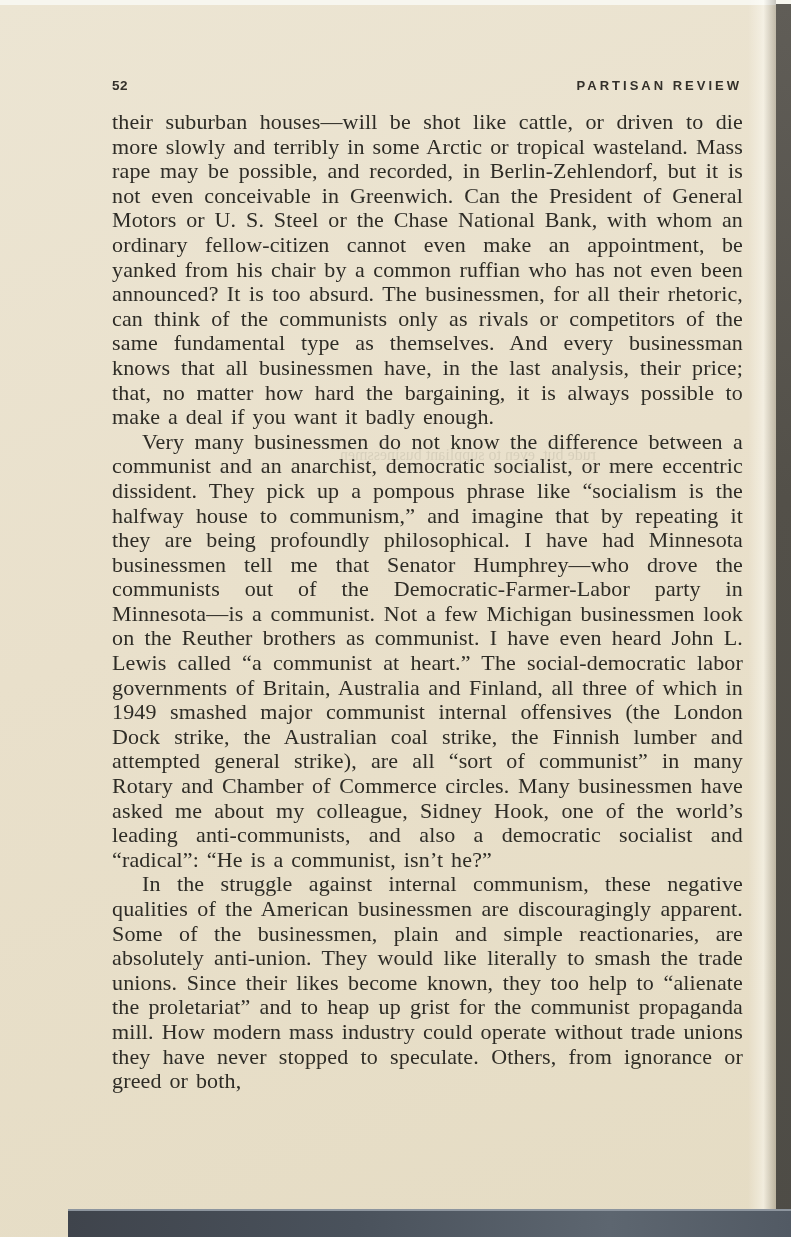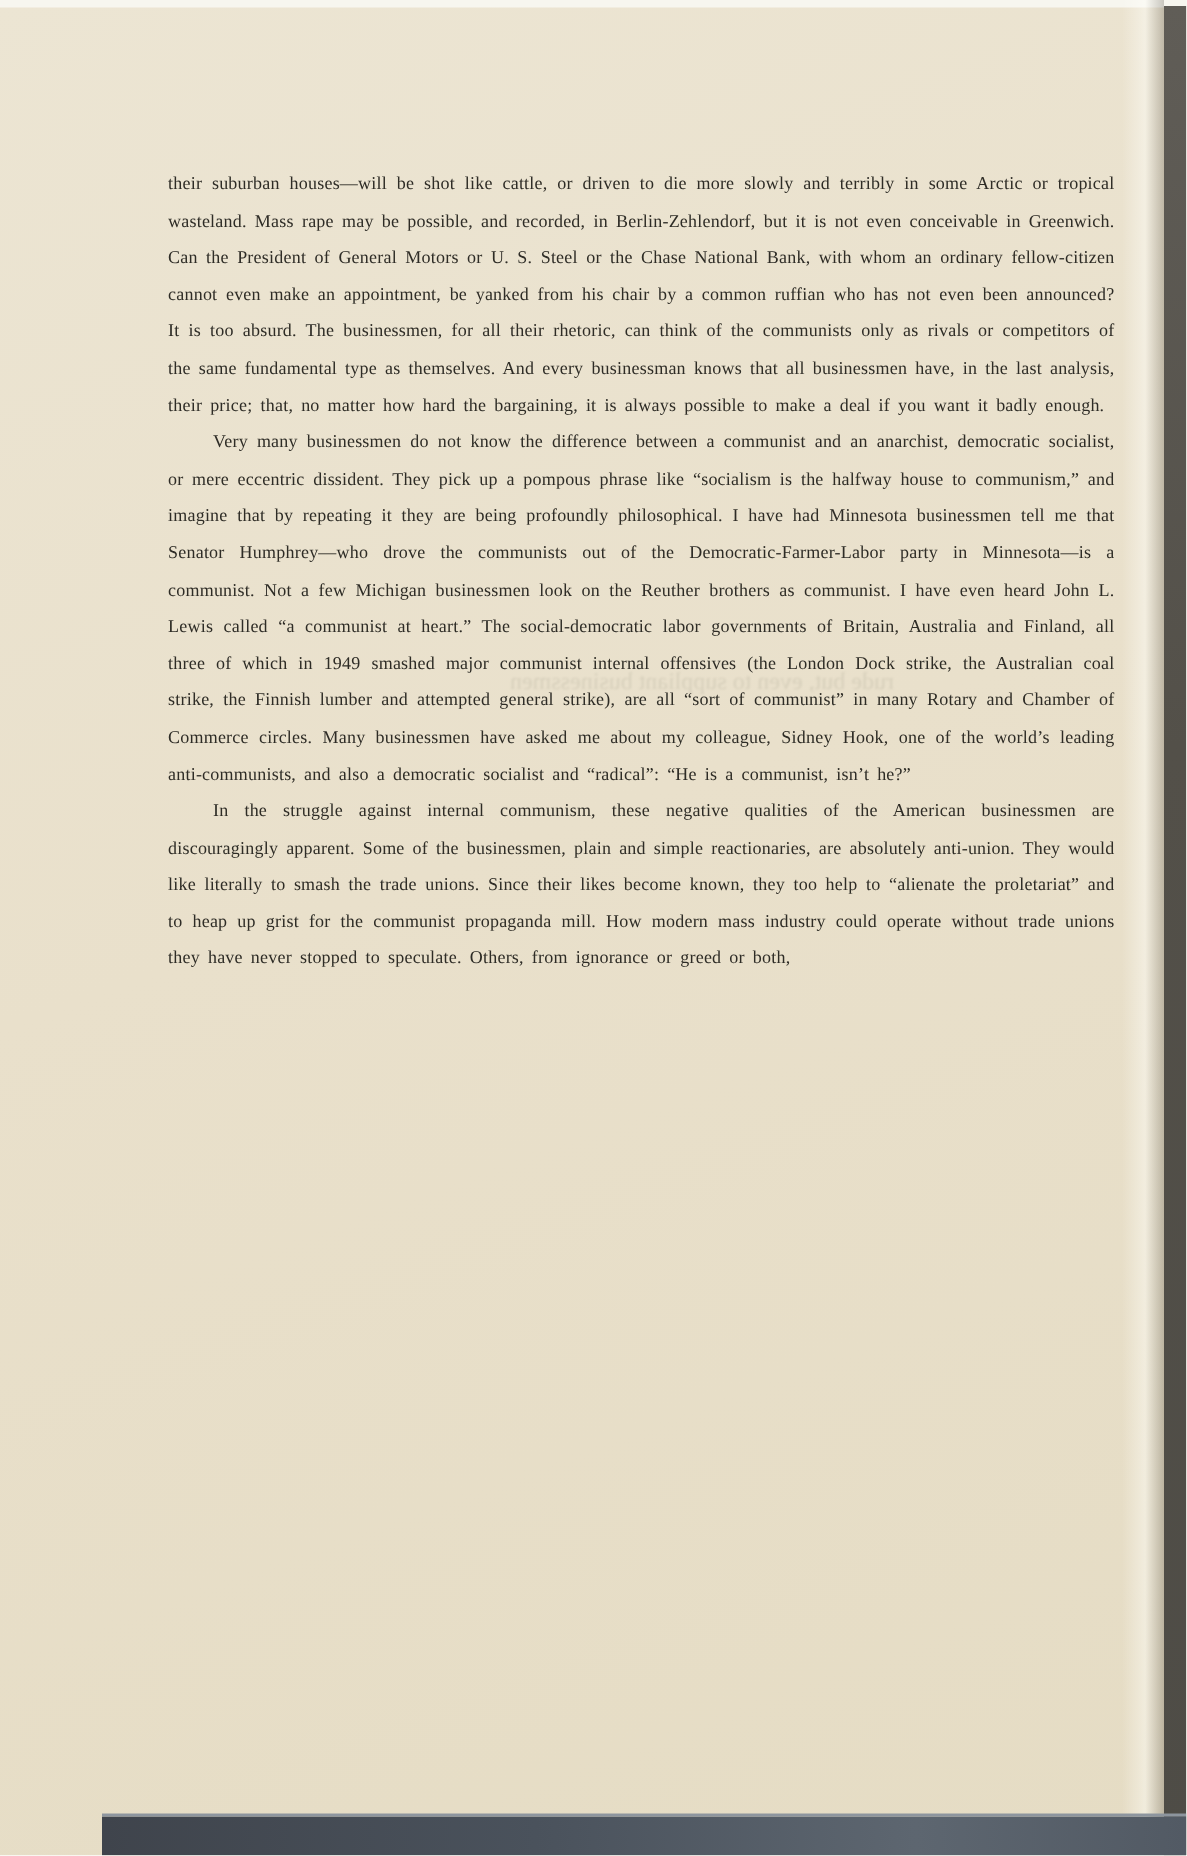--- a/index.html
+++ b/index.html
@@ -51,21 +51,21 @@
   .folio { font-size: 13.5px; letter-spacing: 0.5px; }
   .journal { font-size: 13px; letter-spacing: 3px; }
 
   
   .text-block {
     position: absolute;
     left: 112px;
     top: 110px;
     width: 631px;
     color: #2e2c26;
-    font-size: 12px;
+    font-size: 22px;
     line-height: 24.6px;
     letter-spacing: 0.15px;
     word-spacing: 2.2px;
     text-align: justify;
   }
   .text-block p { margin: 0; }
   .text-block p.indent { text-indent: 30px; }
 
   
   .showthrough {
@@ -82,20 +82,24 @@
     pointer-events: none;
   }
 </style>
 </head>
 <body>
 
 <div class="scan">
 
   <div class="edge-top"></div>
 
+  <div class="running-head">
+    <span class="folio">52</span>
+    <span class="journal">PARTISAN REVIEW</span>
+  </div>
 
   <div class="text-block">
     <p>their suburban houses—will be shot like cattle, or driven to die more slowly and terribly in some Arctic or tropical wasteland. Mass rape may be possible, and recorded, in Berlin-Zehlendorf, but it is not even conceivable in Greenwich. Can the President of General Motors or U. S. Steel or the Chase National Bank, with whom an ordinary fellow-citizen cannot even make an appointment, be yanked from his chair by a common ruffian who has not even been announced? It is too absurd. The businessmen, for all their rhetoric, can think of the communists only as rivals or competitors of the same fundamental type as themselves. And every businessman knows that all businessmen have, in the last analysis, their price; that, no matter how hard the bargaining, it is always possible to make a deal if you want it badly enough.</p>
     <p class="indent">Very many businessmen do not know the difference between a communist and an anarchist, democratic socialist, or mere eccentric dissident. They pick up a pompous phrase like “socialism is the halfway house to communism,” and imagine that by repeating it they are being profoundly philosophical. I have had Minnesota businessmen tell me that Senator Humphrey—who drove the communists out of the Democratic-Farmer-Labor party in Minnesota—is a communist. Not a few Michigan businessmen look on the Reuther brothers as communist. I have even heard John L. Lewis called “a communist at heart.” The social-democratic labor governments of Britain, Australia and Finland, all three of which in 1949 smashed major communist internal offensives (the London Dock strike, the Australian coal strike, the Finnish lumber and attempted general strike), are all “sort of communist” in many Rotary and Chamber of Commerce circles. Many businessmen have asked me about my colleague, Sidney Hook, one of the world’s leading anti-communists, and also a democratic socialist and “radical”: “He is a communist, isn’t he?”</p>
     <p class="indent">In the struggle against internal communism, these negative qualities of the American businessmen are discouragingly apparent. Some of the businessmen, plain and simple reactionaries, are absolutely anti-union. They would like literally to smash the trade unions. Since their likes become known, they too help to “alienate the proletariat” and to heap up grist for the communist propaganda mill. How modern mass industry could operate without trade unions they have never stopped to speculate. Others, from ignorance or greed or both,</p>
   </div>
 
   <div class="showthrough">rude but, even to suppliant businessmen</div>
 
   <div class="edge-right-highlight"></div>

